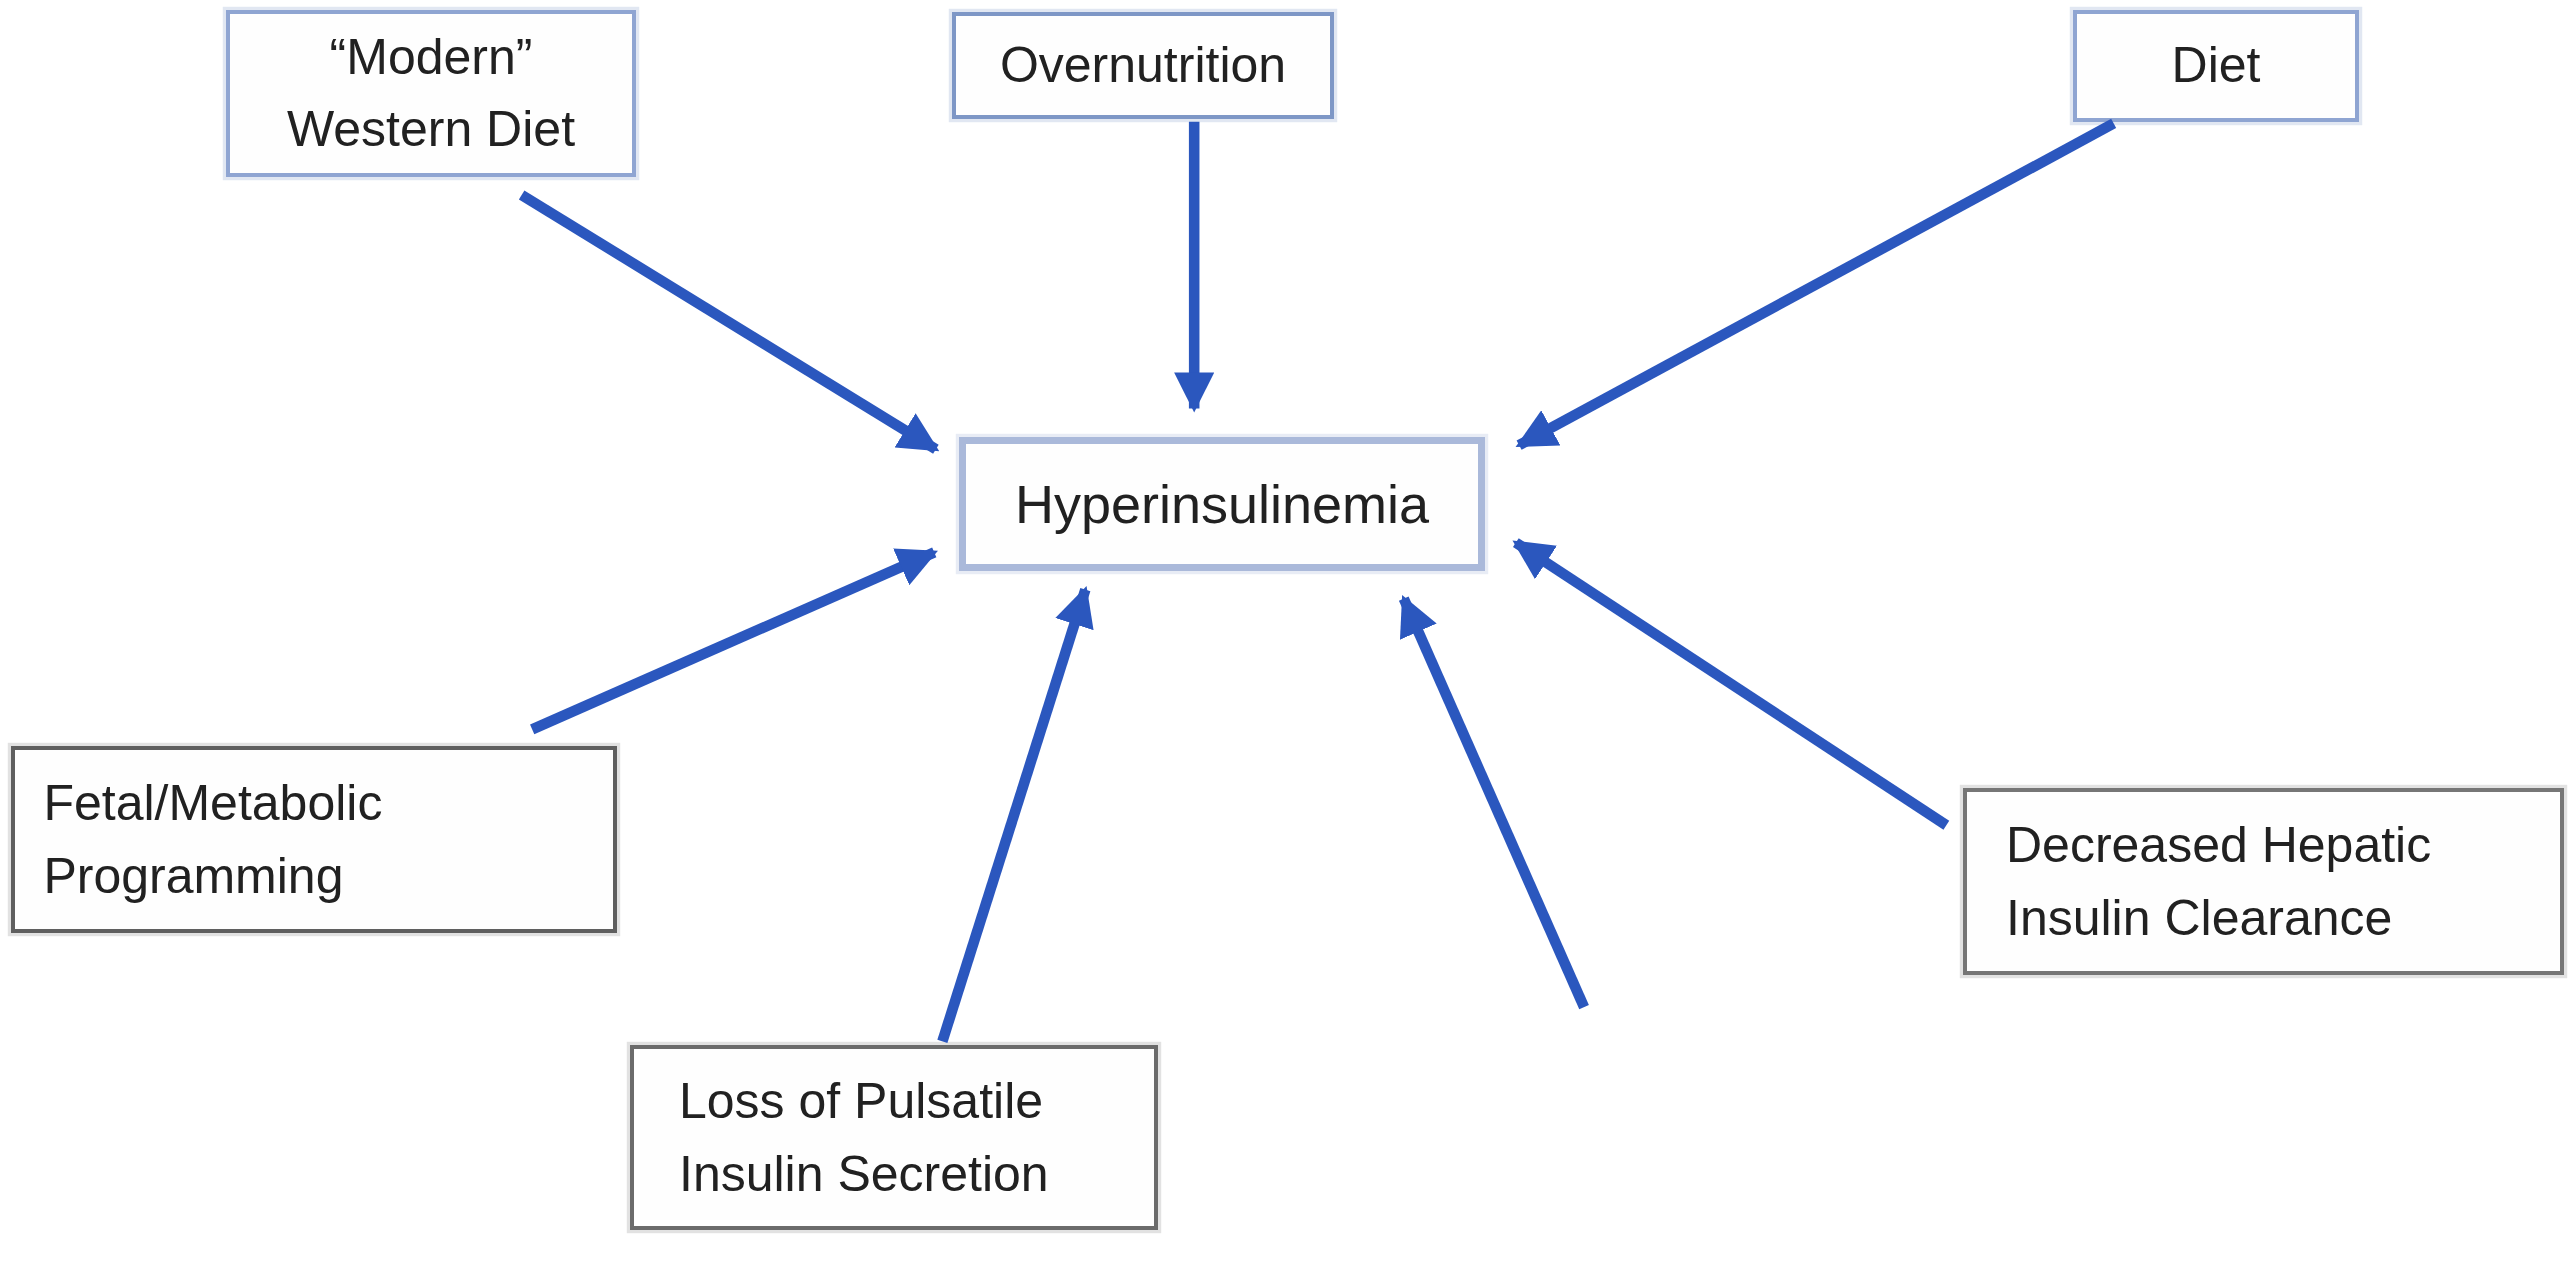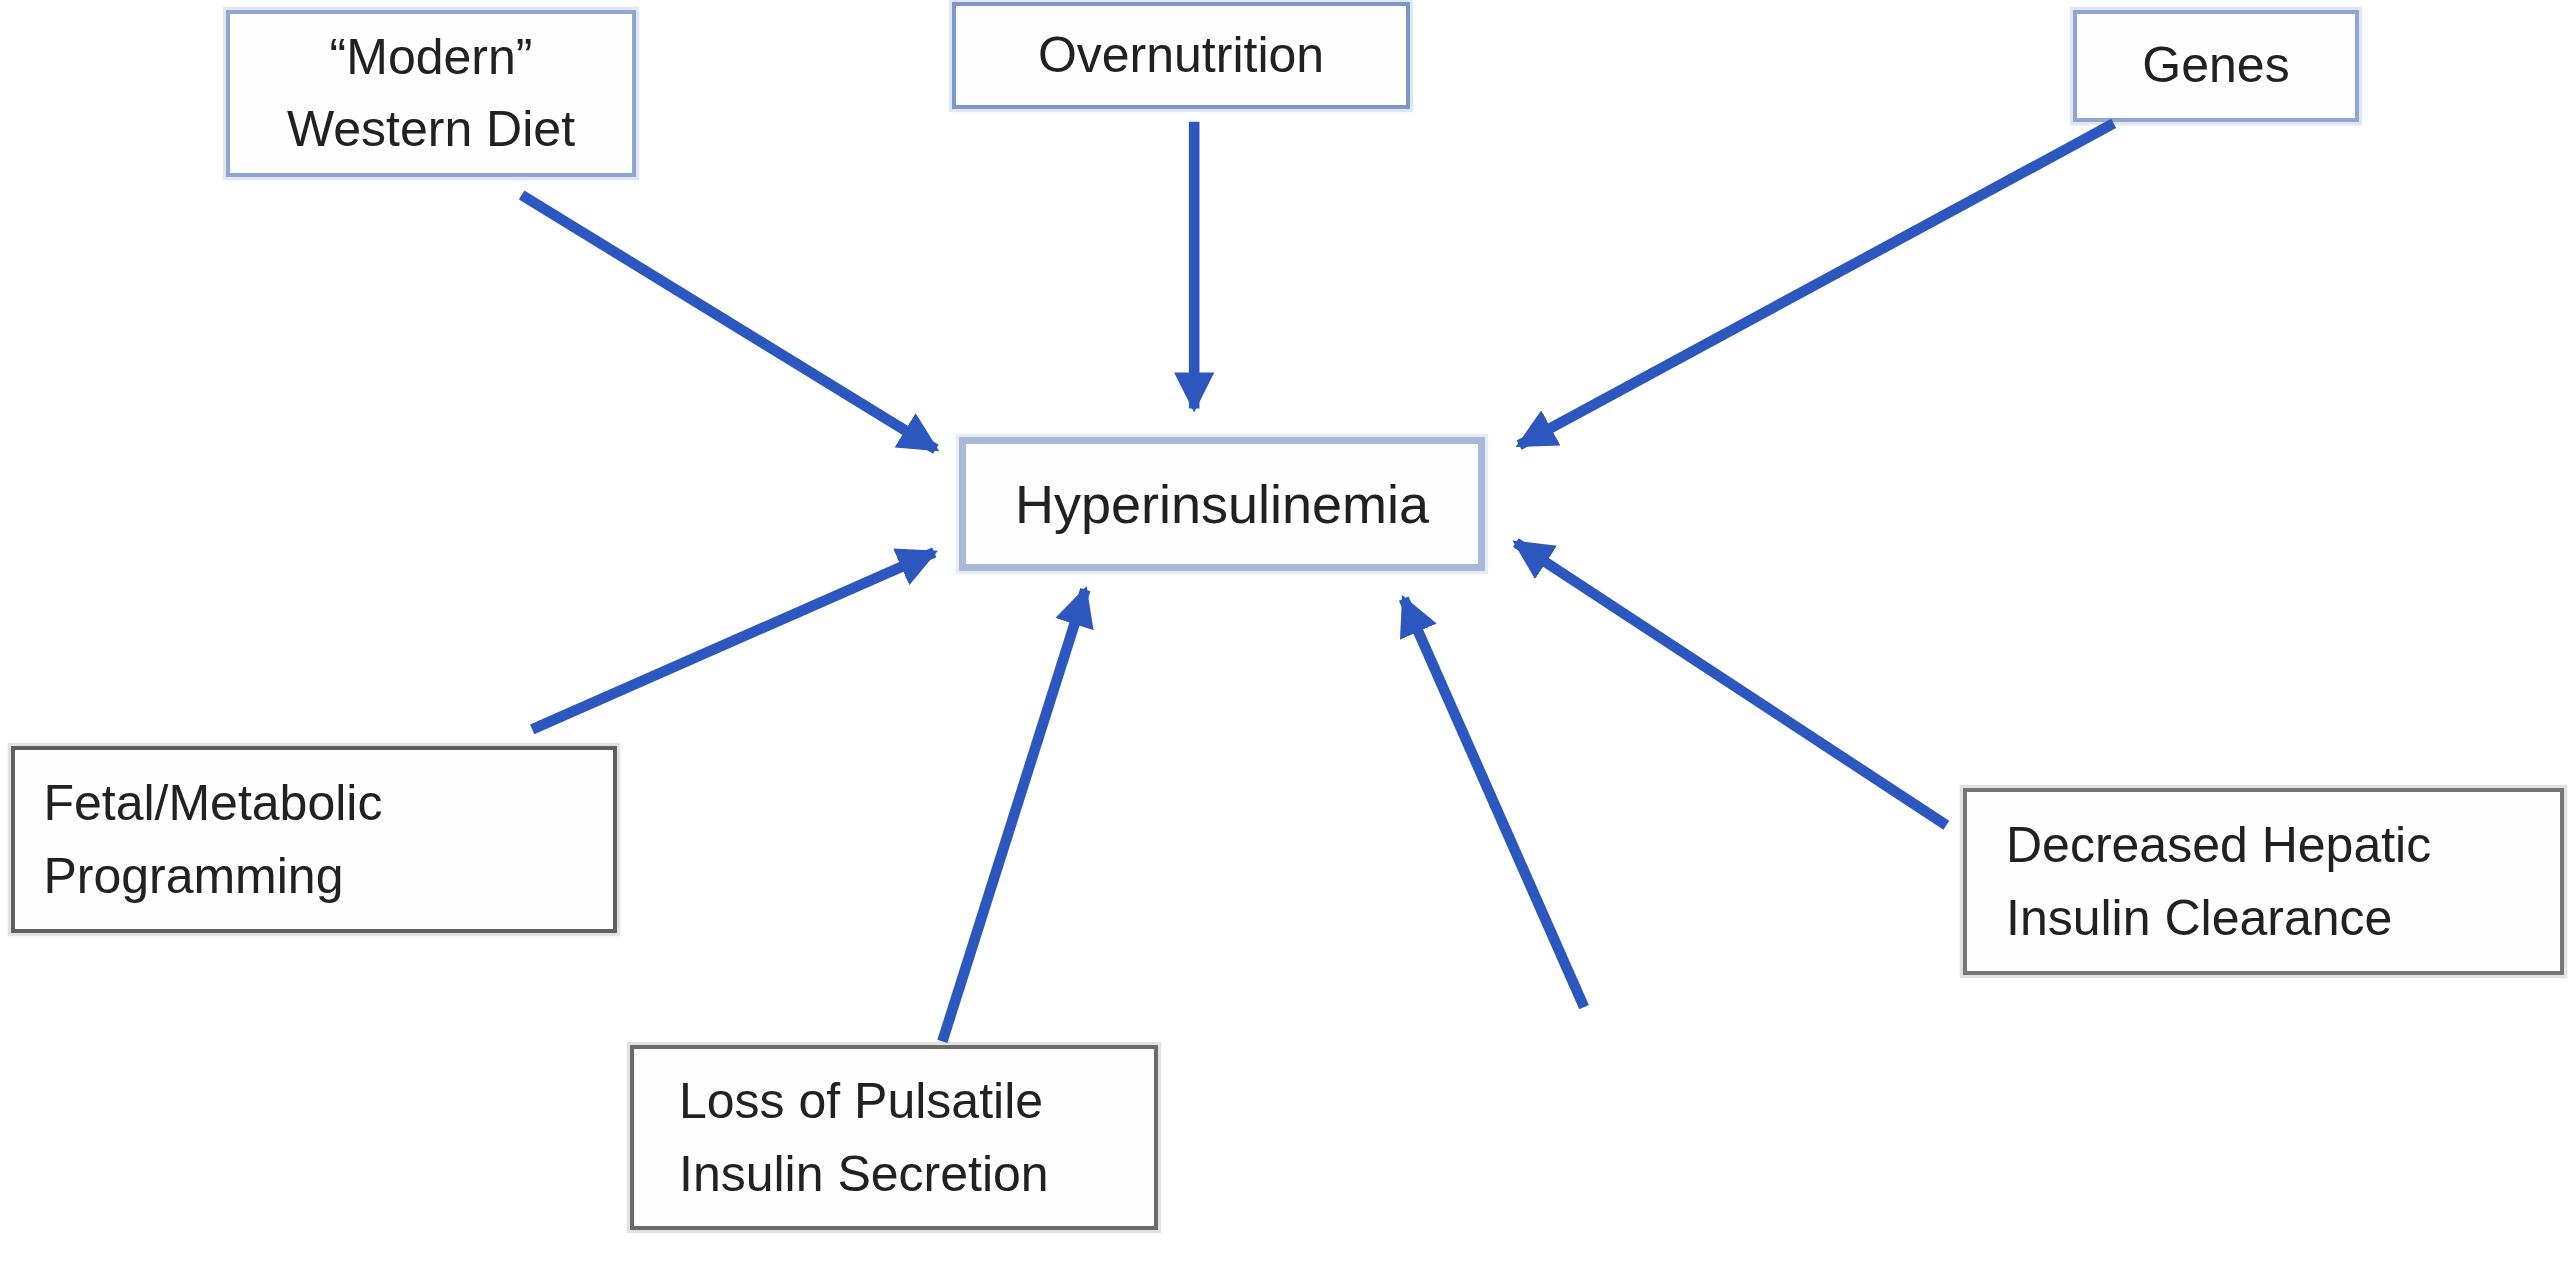--- a/index.html
+++ b/index.html
@@ -40,21 +40,21 @@
     border: 4.9px solid #8fa5d2;
     box-shadow: 0 0 0 3.2px rgba(170,185,218,0.35);
   }
   
   .gray-box {
     border: 4.9px solid #5f5f5f;
     box-shadow: 0 0 0 3.2px rgba(190,190,190,0.45);
   }
 
   #node-modern       { left: 226px;  top: 9.7px;   width: 410px; height: 167px; }
-  #node-overnutrition{ left: 952px; top: 2px;   width: 458px; height: 107px; border-color:#7e97c6; }
+  #node-overnutrition{ left: 952px; top: 12px;   width: 382px; height: 107px; border-color:#7e97c6; }
   #node-genes        { left: 2073px; top: 9.7px;   width: 286px; height: 112px; }
   #node-hyper        { left: 959px; top: 437px;  width: 526px; height: 134px;
                        border: 7.3px solid #aab9da; font-size: 54px;
                        box-shadow: 0 0 0 3.2px rgba(190,200,225,0.35); }
   #node-fetal        { left: 11.4px;   top: 746px;  width: 606px; height: 187px; padding-left: 28px; }
   #node-loss         { left: 630px;  top: 1045px; width: 528px; height: 185px; padding-left: 45px; border-color:#6b6b6b; }
   #node-defects      { left: 1420px; top: 1009px; width: 299px; height: 268px; padding-left: 32.5px; border-color:#4f4f4f; }
   #node-decreased    { left: 1963px; top: 788px;  width: 601px; height: 187px; padding-left: 39px; border-color:#767676; }
 
   .edge {
@@ -71,21 +71,21 @@
   <div class="node blue-box center-text" id="node-modern">
     <span>“Modern”
 Western Diet</span>
   </div>
 
   <div class="node blue-box center-text" id="node-overnutrition">
     <span>Overnutrition</span>
   </div>
 
   <div class="node blue-box center-text" id="node-genes">
-    <span>Genes</span>
+    <span>Diet</span>
   </div>
 
   <div class="node blue-box center-text" id="node-hyper">
     <span>Hyperinsulinemia</span>
   </div>
 
   <div class="node gray-box left-text" id="node-fetal">
     <span>Fetal/Metabolic
 Programming</span>
   </div>

